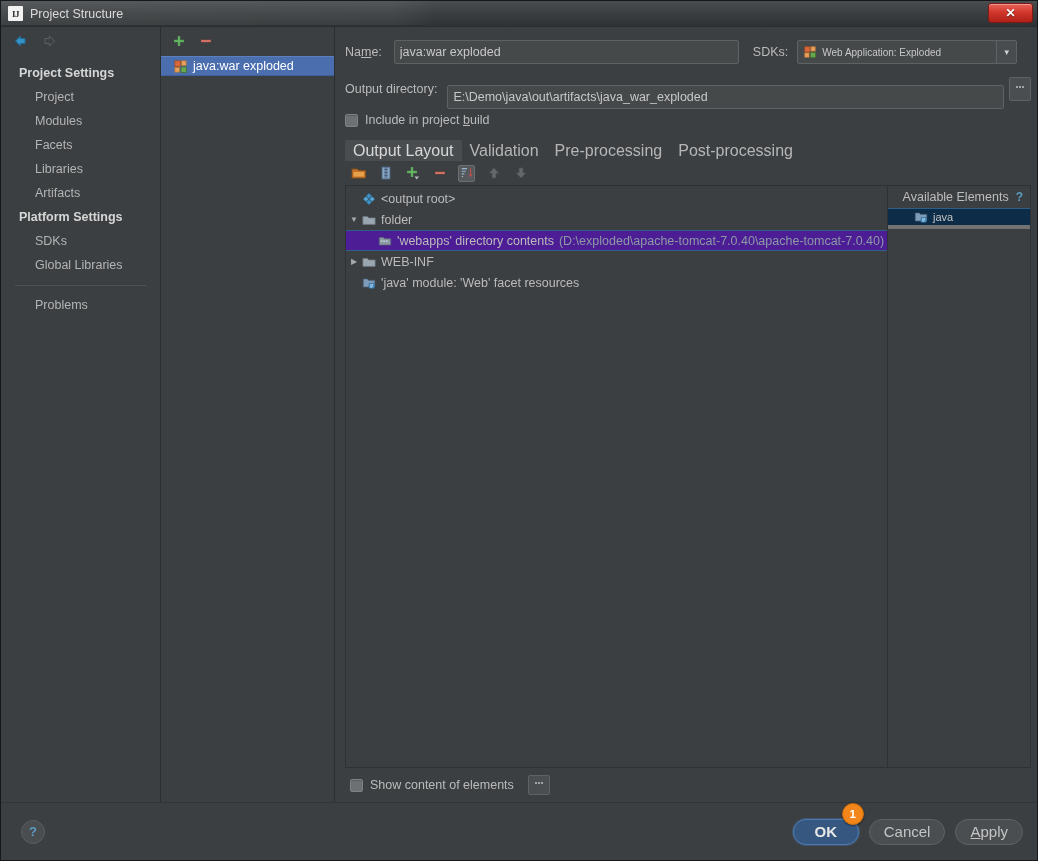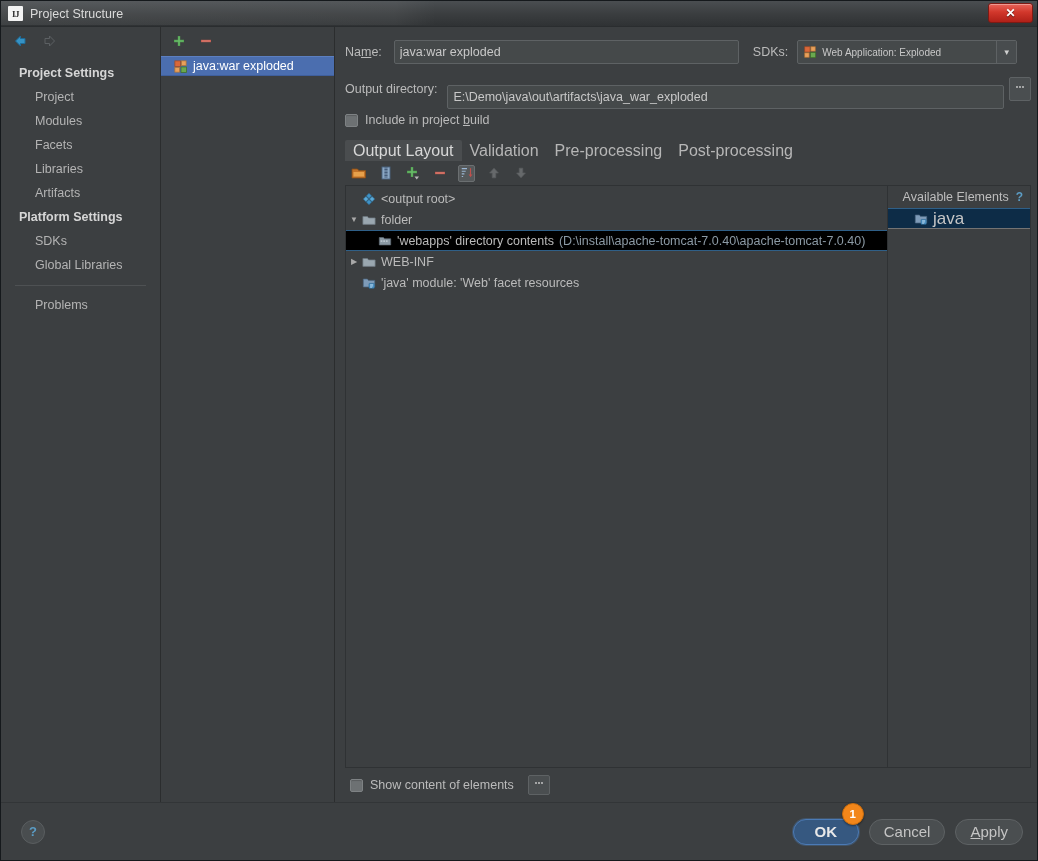--- a/index.html
+++ b/index.html
@@ -349,21 +349,21 @@
   .trow {
     height: 21px;
     display: flex;
     align-items: center;
     font-size: 12.5px;
     color: #bbbbbb;
     cursor: pointer;
     white-space: nowrap;
   }
   .trow.sel {
-    background: #000000;
+    background: #4c1d95;
     border-top: 1px solid #2f5f87;
     border-bottom: 1px solid #2f5f87;
   }
   .twist {
     width: 16px; min-width: 16px;
     display: flex;
     align-items: center;
     justify-content: center;
     color: #a9a9a9;
     font-size: 8px;
@@ -399,22 +399,22 @@
     cursor: pointer;
   }
   .avail-row {
     height: 21px;
     display: flex;
     align-items: center;
     gap: 5px;
     padding-left: 26px;
     background: #0d2c47;
     border-top: 1px solid #2f5f87;
-    border-bottom: 1px solid #737373;
-    font-size: 17px;
+    border-bottom: 4px solid #737373;
+    font-size: 11px;
     color: #c6c6c6;
     cursor: pointer;
   }
 
   .bottom-cb {
     height: 34px;
     display: flex;
     align-items: center;
     gap: 7px;
     padding-left: 5px;
@@ -686,21 +686,21 @@
             <div class="trow sel">
               <span class="twist"></span>
               <span class="twist"></span>
               <span style="display:flex;align-items:center;margin-right:5px;">
                 <svg width="14" height="14" viewBox="0 0 16 16">
                   <path d="M1.5 4 L6.2 4 L7.4 5.5 L14.5 5.5 L14.5 12.5 L1.5 12.5 Z" fill="#8b99a4" stroke="#5f6a74" stroke-width="0.8"></path>
                   <path d="M3 7 L5 7 L5 9 L3 9 Z M6 7 L8 7 L8 9 L6 9 Z M9 7 L11 7 L11 9 L9 9 Z" fill="#b9c4cc"></path>
                 </svg>
               </span>
               <span>'webapps' directory contents</span>
-              <span class="tpath" style="margin-left:5px;">(D:\install\apache-tomcat-7.0.40\apache-tomcat-7.0.40)</span>
+              <span class="tpath" style="margin-left:5px;">(D:\exploded\apache-tomcat-7.0.40\apache-tomcat-7.0.40)</span>
             </div>
 
             <div class="trow">
               <span class="twist">▶</span>
               <span style="display:flex;align-items:center;margin-right:5px;">
                 <svg width="14" height="14" viewBox="0 0 16 16">
                   <path d="M1 4 L6.2 4 L7.5 5.6 L15 5.6 L15 13 L1 13 Z" fill="#9aa7b0" stroke="#6d7780" stroke-width="0.8"></path>
                 </svg>
               </span>
               <span>WEB-INF</span>

